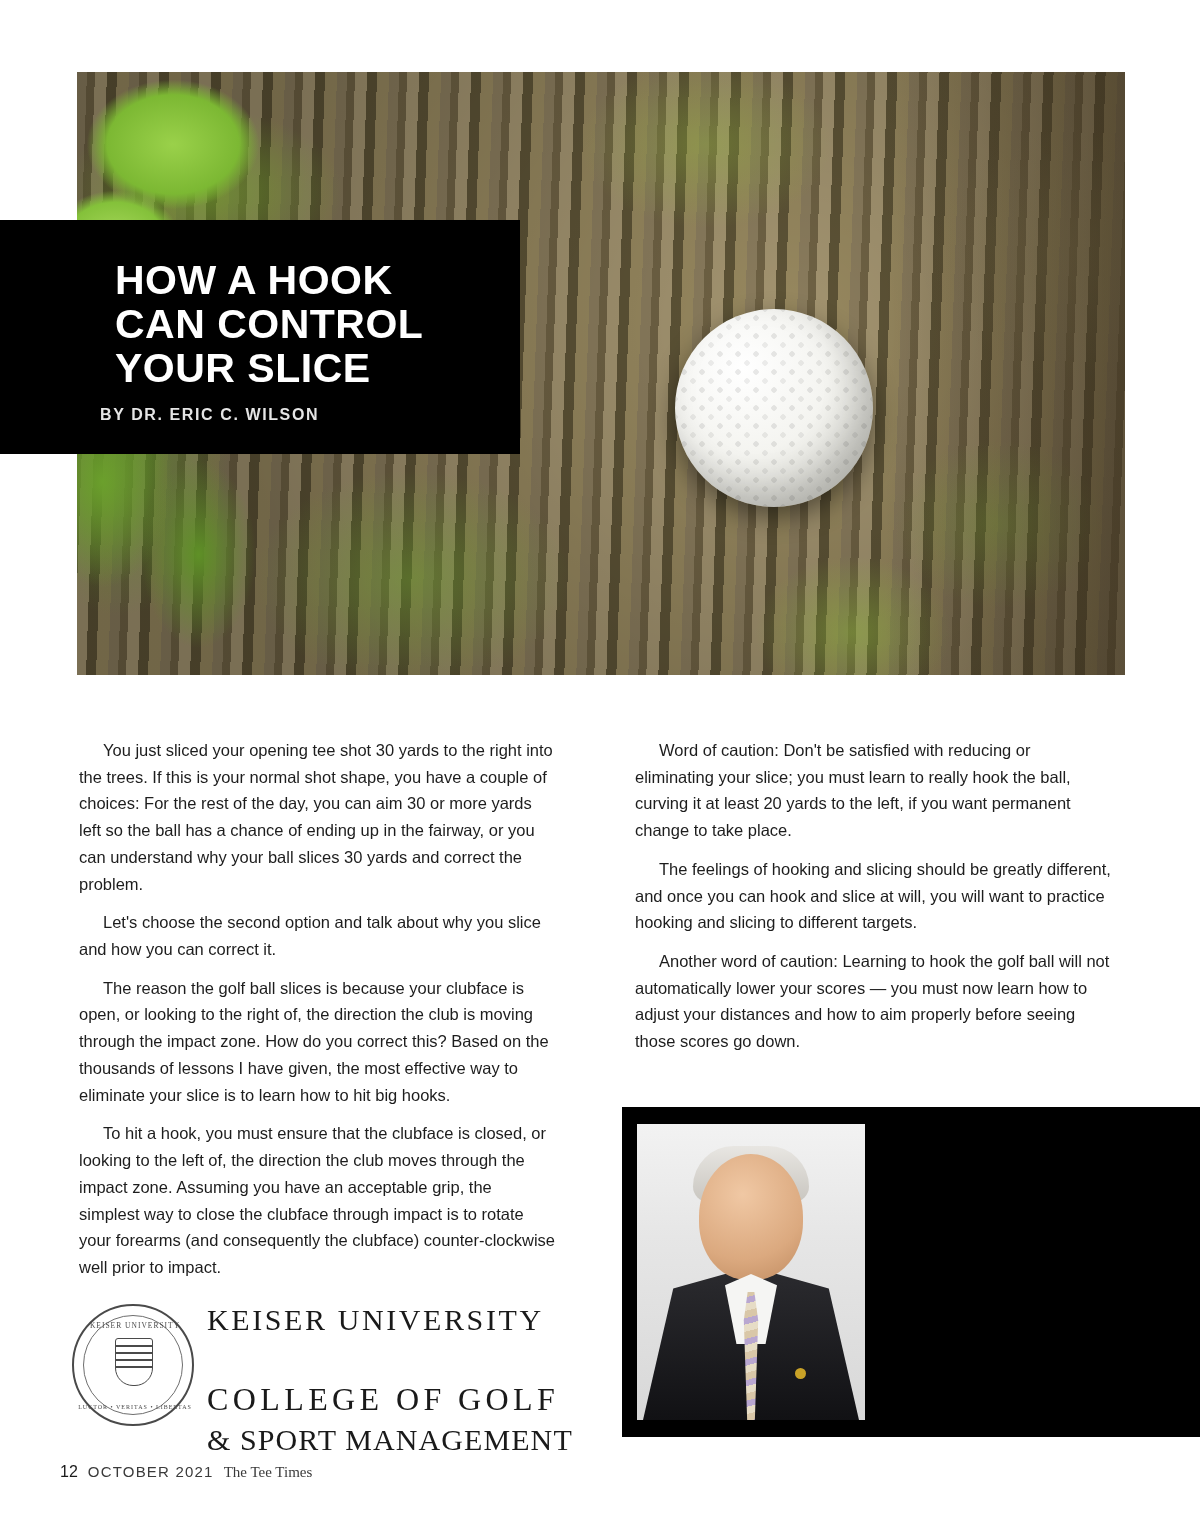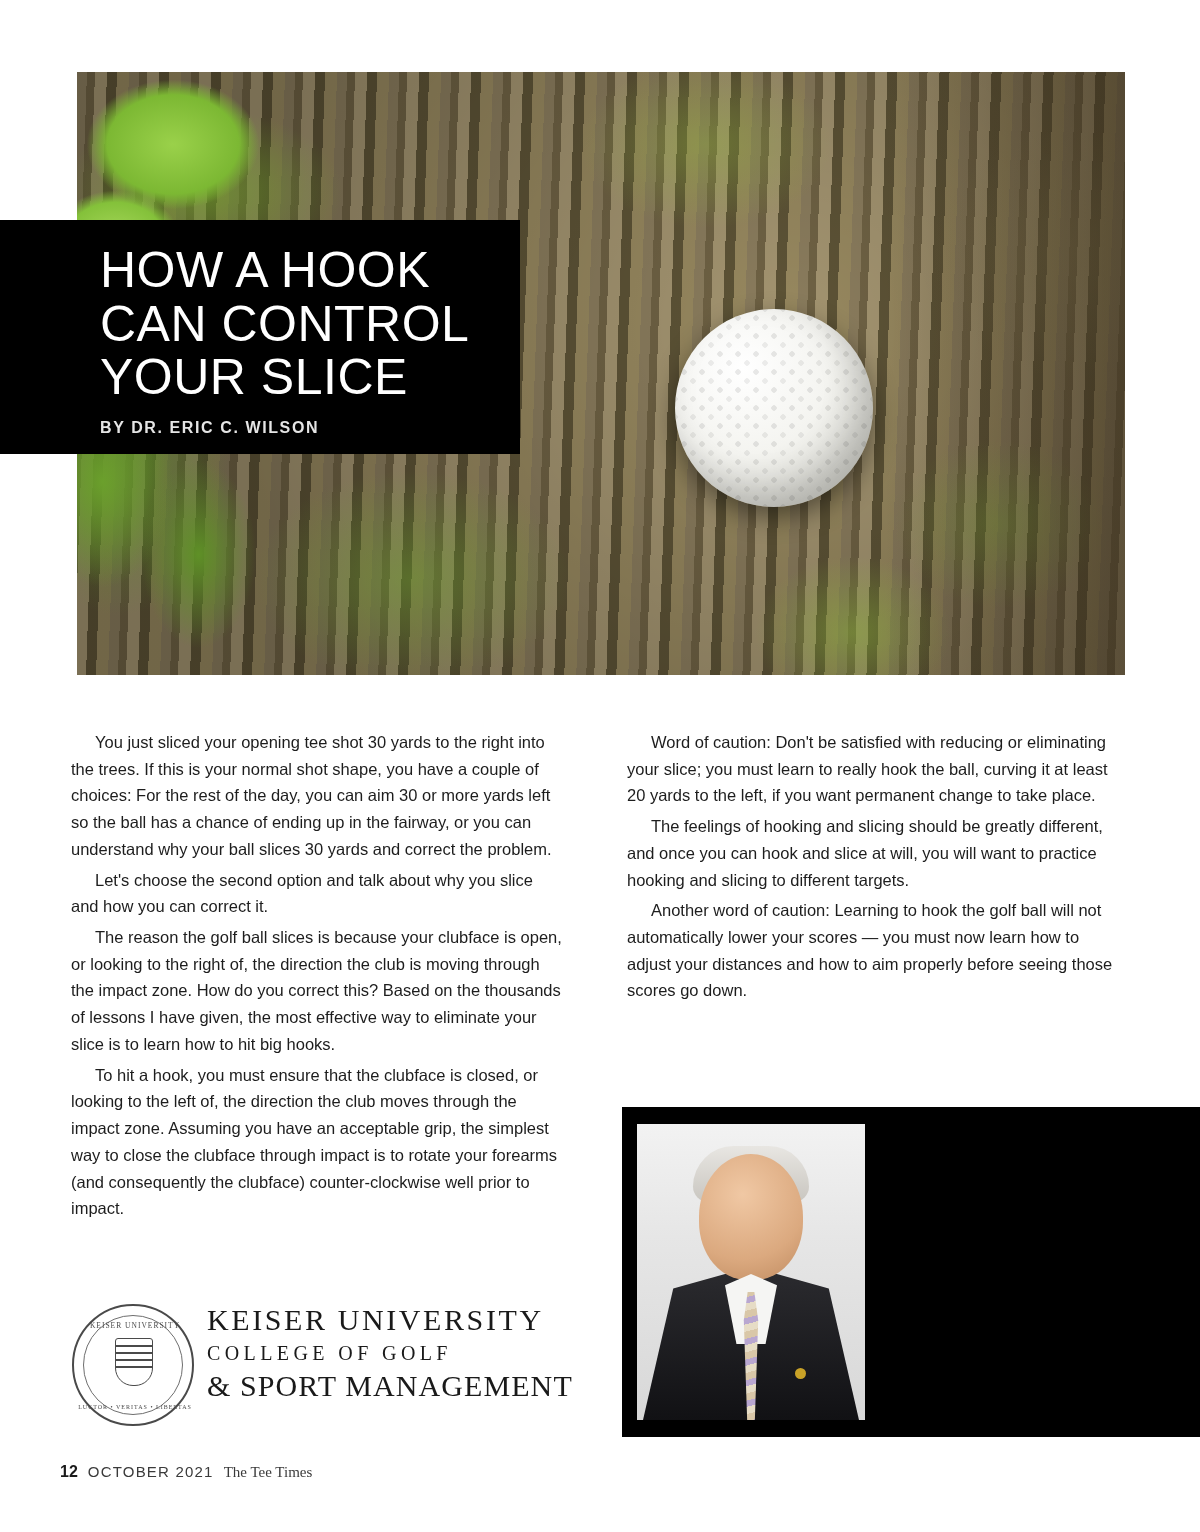--- a/index.html
+++ b/index.html
@@ -97,25 +97,25 @@
     position: absolute;
     left: 0;
     top: 220px;
     width: 520px;
     height: 234px;
     background: #000000;
     box-sizing: border-box;
     padding: 24px 30px 0 100px;
   }
   .headline {
-    margin: 0;
+    margin: 15px;
     color: #ffffff;
-    font-size: 50px;
+    font-size: 41px;
     line-height: 1.07;
-    font-weight: 400;
+    font-weight: 700;
     letter-spacing: 0.5px;
   }
   .byline {
     margin: 14px 0 0 0;
     color: #e5e5e5;
     font-size: 16px;
     font-weight: 700;
     letter-spacing: 1.6px;
   }
 
@@ -131,21 +131,21 @@
     top: 0;
     width: 500px;
     font-size: 16.5px;
     line-height: 1.62;
     color: #1d1d1d;
     text-align: left;
   }
   .col.left { left: 0; }
   .col.right { left: 556px; }
   .col p {
-    margin: 4px;
+    margin: 12px;
     text-indent: 24px;
   }
 
   
   .bio-panel {
     position: absolute;
     left: 622px;
     top: 1107px;
     width: 578px;
     height: 330px;
@@ -287,36 +287,36 @@
   .seal-bottom-text { bottom: 14px; font-size: 6px; }
   .logo-words {
     position: absolute;
     left: 135px;
     top: 0;
     width: 385px;
     font-family: "Liberation Serif", serif;
     color: #1a1a1a;
   }
   .logo-l1 { font-size: 30px; letter-spacing: 2.6px; line-height: 1.32; }
-  .logo-l2 { font-size: 20px; letter-spacing: 4.4px; line-height: 1.32; }
+  .logo-l2 { font-size: 32px; letter-spacing: 4.4px; line-height: 1.32; margin-top: 38px; }
   .logo-l3 { font-size: 30px; letter-spacing: 1.1px; line-height: 1.32; }
 
   
   .footer {
     position: absolute;
     left: 60px;
     top: 1463px;
     display: flex;
     align-items: baseline;
     gap: 10px;
     color: #3a3a3a;
   }
   .footer-page {
     font-size: 16px;
-    font-weight: 700;
+    font-weight: 400;
     color: #1a1a1a;
   }
   .footer-date {
     font-size: 15px;
     letter-spacing: 1.2px;
   }
   .footer-pub {
     font-size: 15px;
     font-weight: 400;
     font-family: "Liberation Serif", serif;

